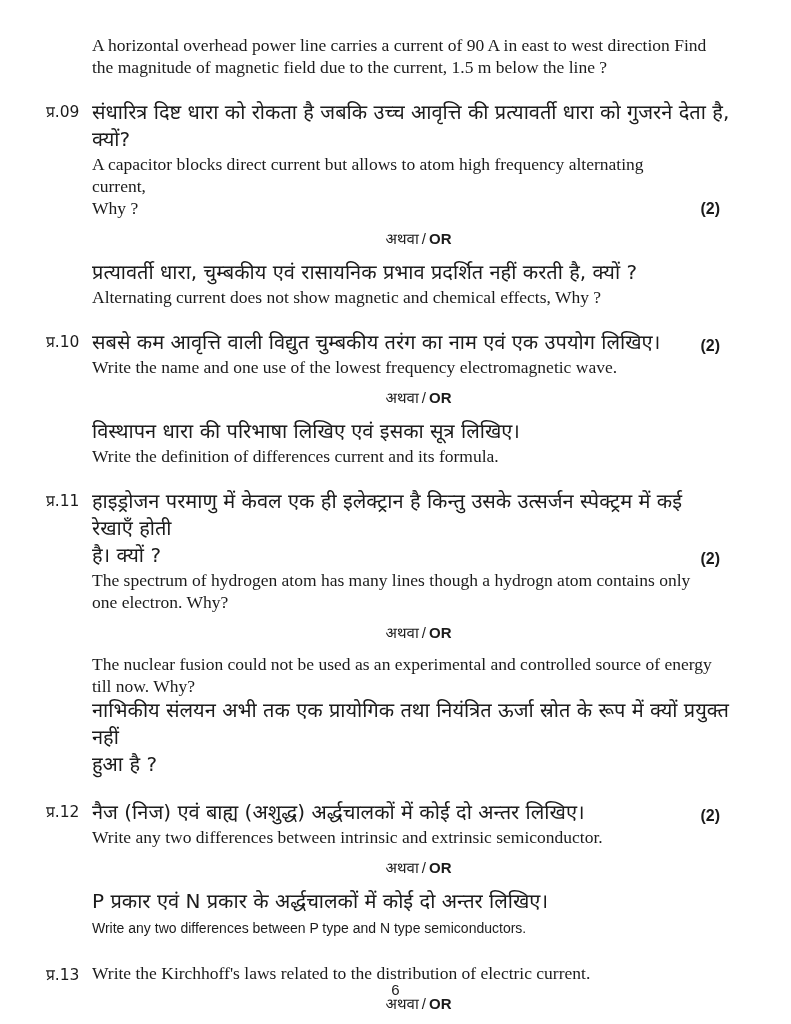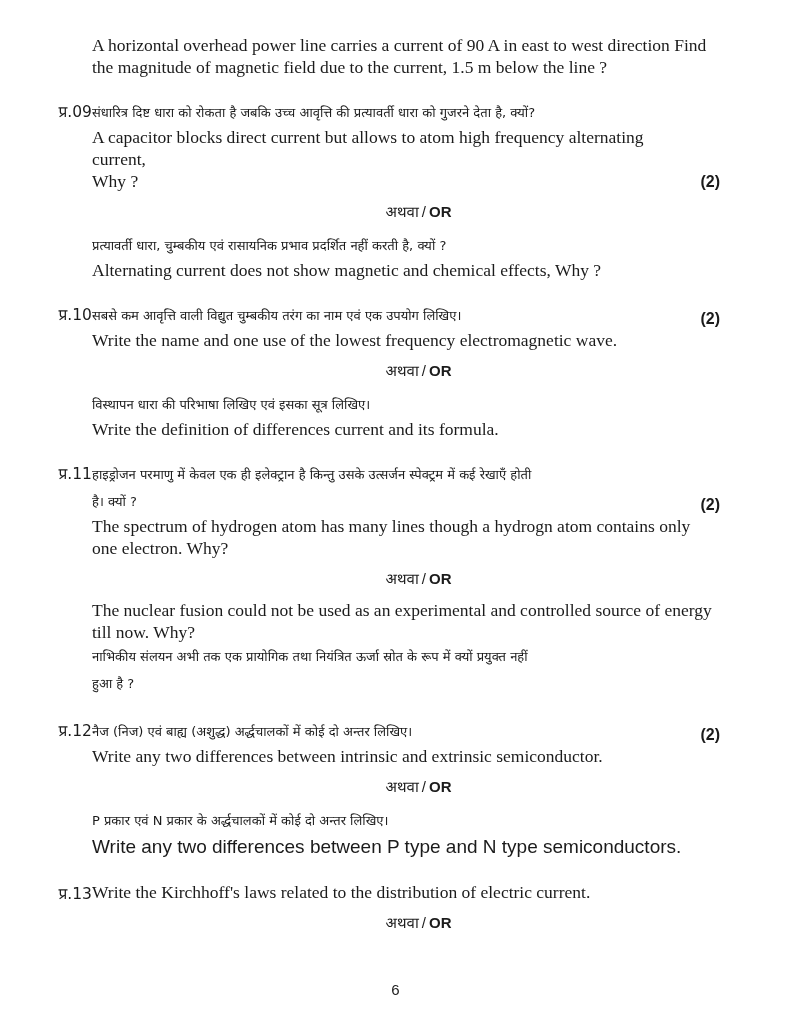--- a/index.html
+++ b/index.html
@@ -21,40 +21,39 @@
     display: grid;
     grid-template-columns: 46px 1fr;
     margin-top: 21px;
   }
   .block.first { margin-top: 0; }
   .qnum {
     font-family: "DejaVu Sans", "Liberation Sans", sans-serif;
     font-size: 15.5px;
     line-height: 26px;
     white-space: nowrap;
-    text-align: right;
   }
   .qbody { min-width: 0; }
   .para {
     margin: 0;
     white-space: pre-line;
   }
   .en {
     font-family: "Liberation Serif", serif;
     font-size: 17.5px;
     line-height: 22px;
   }
   .hi {
     font-family: "DejaVu Sans", "Liberation Sans", sans-serif;
-    font-size: 13px;
+    font-size: 20px;
     line-height: 27px;
   }
   .sans {
     font-family: "Liberation Sans", sans-serif;
-    font-size: 19px;
+    font-size: 14px;
     line-height: 26px;
   }
   .marked { position: relative; padding-right: 50px; }
   .marks {
     position: absolute;
     right: 25px; bottom: 1px;
     font-family: "Liberation Sans", sans-serif;
     font-weight: bold;
     font-size: 16px;
   }

